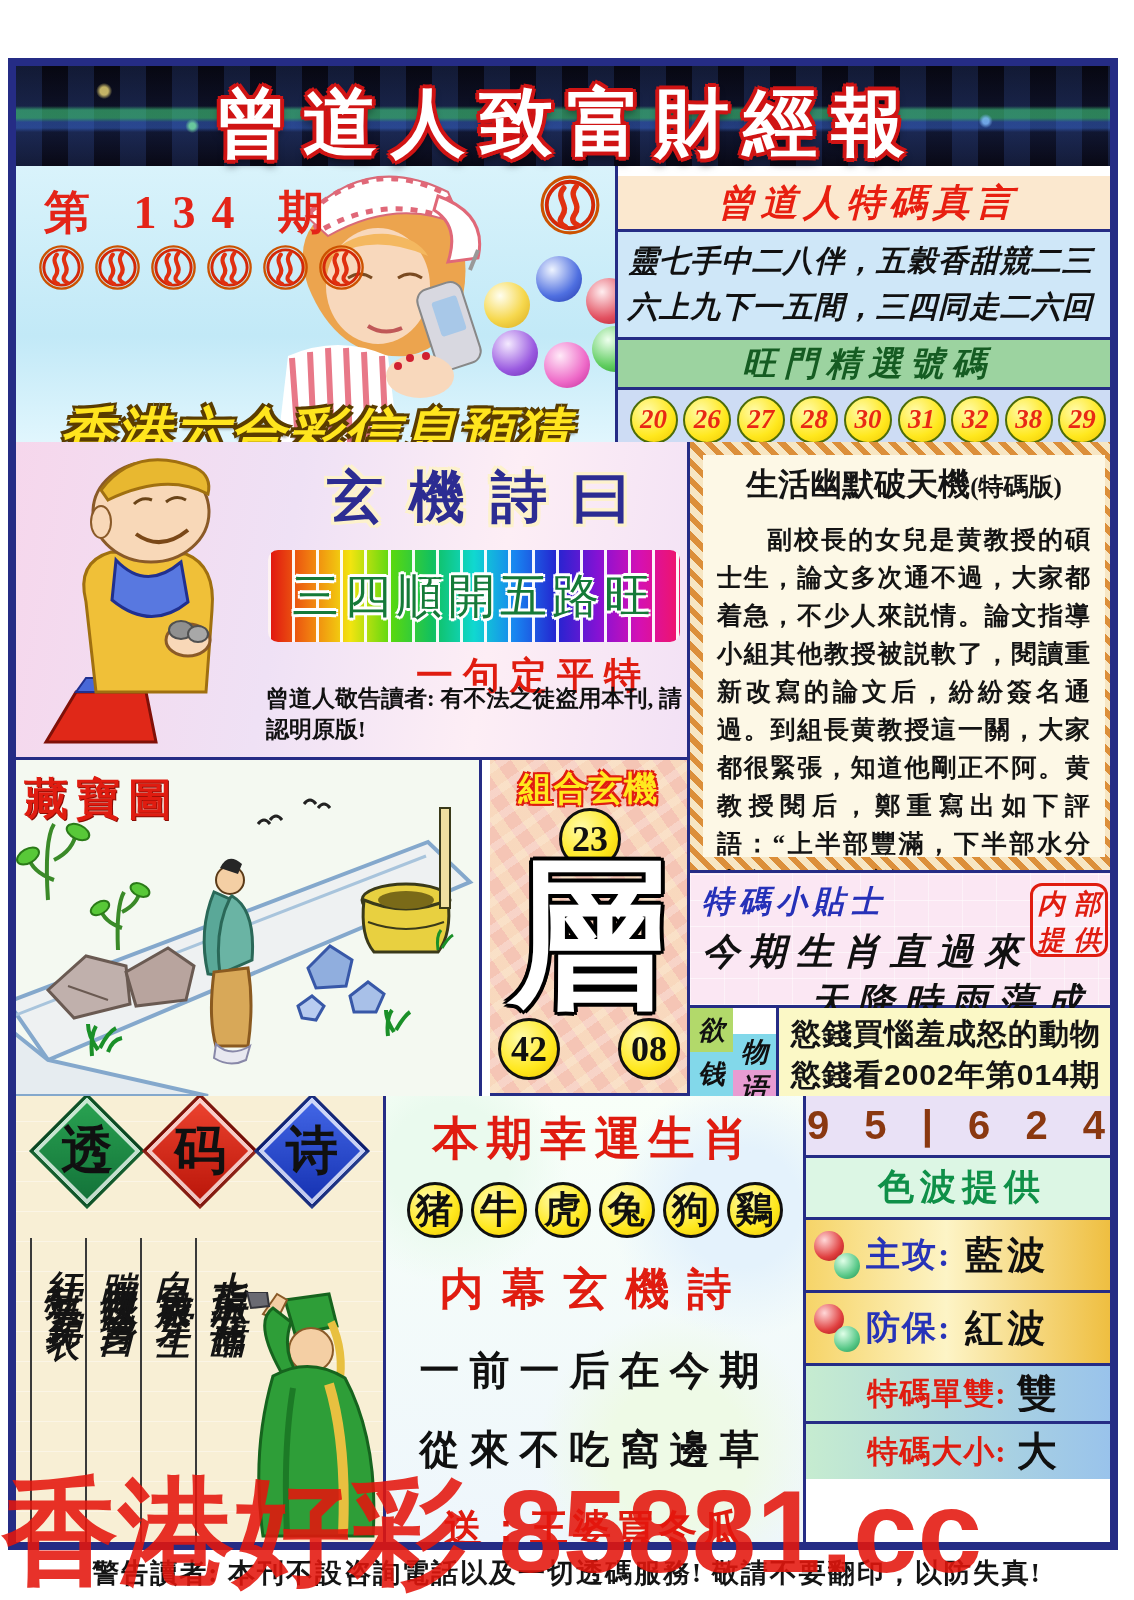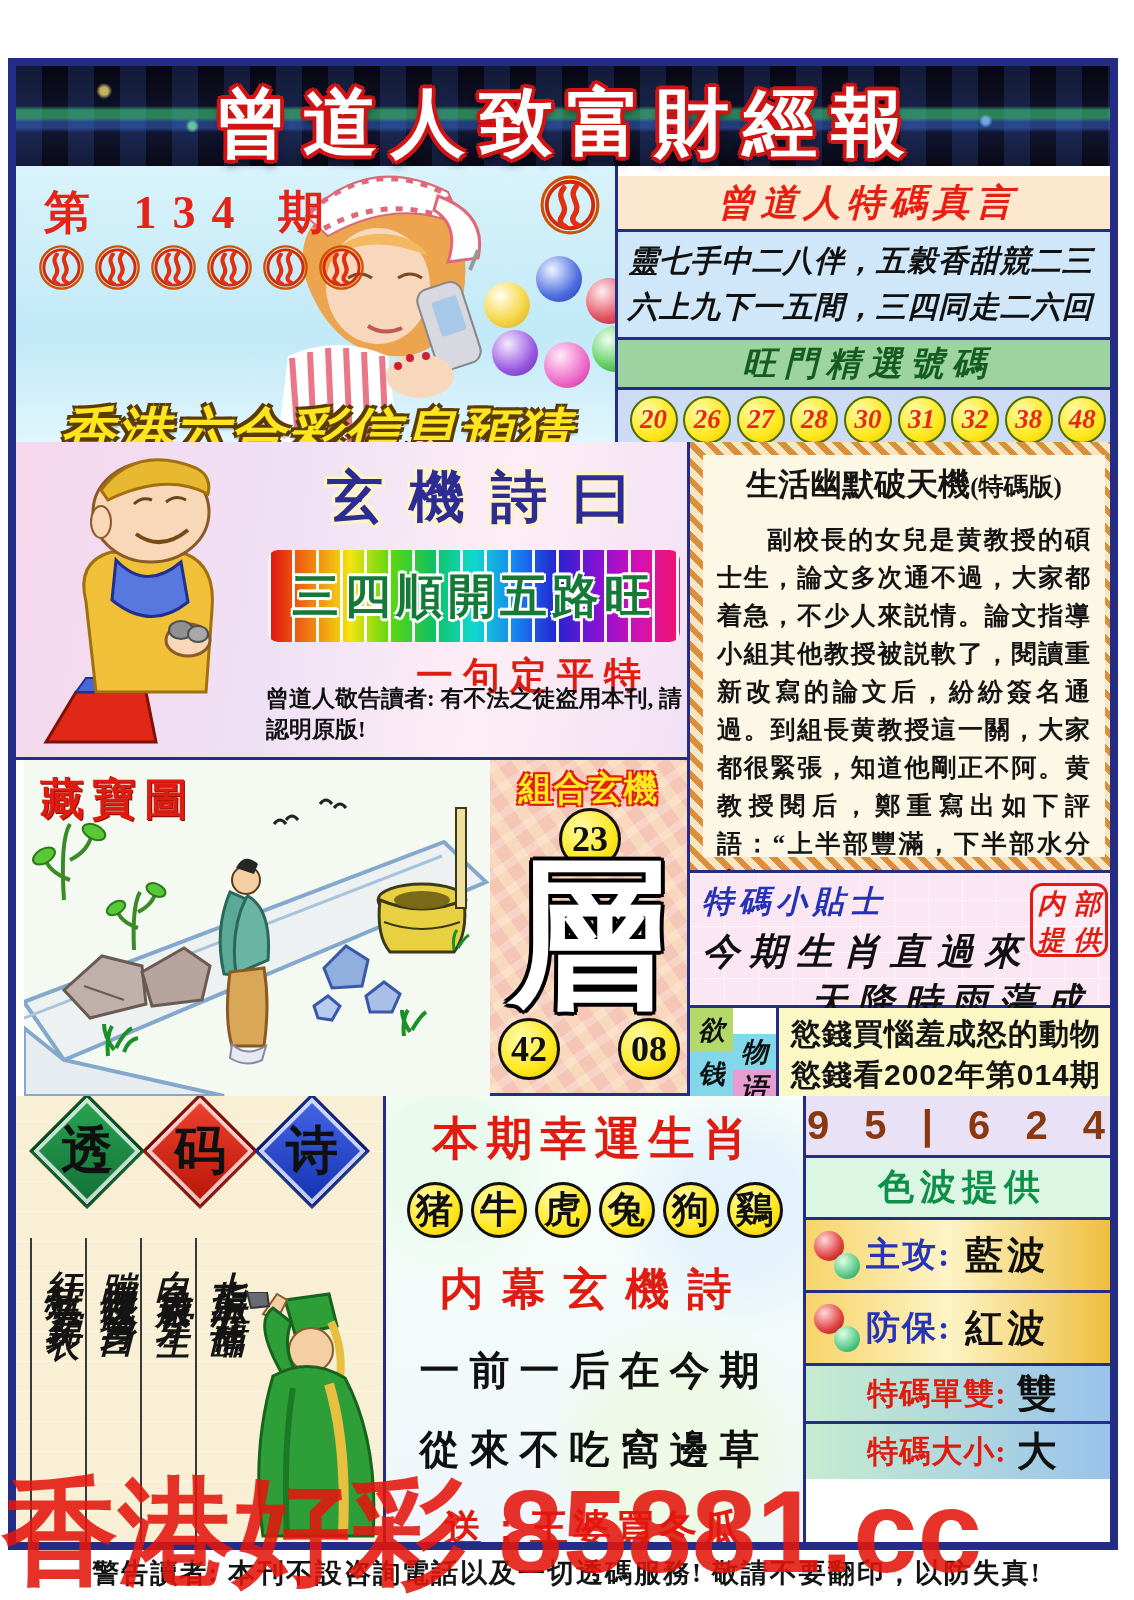--- a/index.html
+++ b/index.html
@@ -72,21 +72,21 @@
     border-right:3px solid #252c85; border-bottom:3px solid #252c85; }
   .mystic-title { position:absolute; left:280px; top:18px; width:390px; text-align:center;
     font-size:56px; font-weight:bold; color:#2c2c92; letter-spacing:26px;
     text-shadow:-3px -3px 0 #fdf2cc, 3px -3px 0 #fdf2cc, -3px 3px 0 #fdf2cc, 3px 3px 0 #fdf2cc,
                 0 -3px 0 #fdf2cc, 0 3px 0 #fdf2cc, -3px 0 0 #fdf2cc, 3px 0 0 #fdf2cc; }
   .rainbow { position:absolute; left:252px; top:108px; width:412px; height:92px; border-radius:10px;
     background:
       repeating-linear-gradient(90deg, rgba(255,255,255,.95) 0 3px, transparent 3px 24px),
       linear-gradient(90deg,#e01010,#f07a10,#f2e410,#58d810,#10c060,#10d8d0,#1884f0,#2424d0,#8412d4,#d410b4,#f01468);
     display:flex; align-items:center; justify-content:center; }
-  .rainbow-text { font-size:47px; font-weight:bold; color:#157a38; letter-spacing:5px;
+  .rainbow-text { font-size:47px; font-weight:normal; color:#157a38; letter-spacing:5px;
     text-shadow:-2px -2px 0 #fff, 2px -2px 0 #fff, -2px 2px 0 #fff, 2px 2px 0 #fff, 0 3px 0 #fff, 0 -3px 0 #fff; }
   .mystic-tag { position:absolute; right:36px; bottom:56px; font-size:37px; font-weight:bold; color:#e01c10; letter-spacing:10px; }
   .mystic-note { position:absolute; left:250px; bottom:12px; width:420px; font-size:23px; font-weight:bold; color:#111; }
 
   
   .humor { position:absolute; left:690px; top:442px; width:428px; height:428px; z-index:4;
     border:13px solid; border-image:repeating-linear-gradient(45deg,#dc8f3a 0 6px,#f7e6c3 6px 13px) 13;
     background:#fdf8e6; padding:6px 14px 4px 14px; }
   .humor-title { text-align:center; font-size:32px; font-weight:bold; color:#151515; margin-top:2px; }
   .humor-title .suffix { font-size:25px; font-weight:bold; }
@@ -112,21 +112,21 @@
   .wuyu-labels { flex:0 0 86px; display:flex; }
   .wl-col { display:flex; flex-direction:column; width:43px; }
   .wl-cell { flex:1; display:flex; align-items:center; justify-content:center; font-size:27px; font-weight:bold; font-style:italic; color:#101010; }
   .wl-a { background:#b2d96a; } .wl-b { background:#82d8ea; } .wl-c { background:#82d8ea; } .wl-d { background:#e79cd2; }
   .wuyu-main { flex:1; background:#fbf8c6; border-left:3px solid #252c85; padding:6px 12px;
     display:flex; flex-direction:column; justify-content:space-evenly;
     font-family:"Liberation Sans","DejaVu Sans",sans-serif; }
   .wuyu-line { font-size:30px; font-weight:bold; color:#141414; letter-spacing:1px; }
 
   
-  .treasure { position:absolute; left:24px; top:760px; width:474px; height:336px; z-index:4;
+  .treasure { position:absolute; left:8px; top:760px; width:474px; height:336px; z-index:4;
     background:#f4f9f1; border-right:3px solid #252c85; overflow:hidden; }
   .treasure-title { position:absolute; left:16px; top:10px; font-size:44px; font-weight:bold; color:#e01c10; letter-spacing:8px; z-index:2;
     text-shadow:1px 1px 0 #8a0c04; }
 
   
   .combo { position:absolute; left:490px; top:760px; width:200px; height:336px; z-index:4;
     background:
       repeating-linear-gradient(55deg, rgba(252,240,200,.45) 0 12px, transparent 12px 26px),
       repeating-linear-gradient(-35deg, rgba(255,255,255,.25) 0 8px, transparent 8px 22px),
       #f5c5b5;
@@ -303,21 +303,21 @@
     <div class="tw-sub">旺門精選號碼</div>
     <div class="tw-nums">
       <div class="num-circle">20</div>
       <div class="num-circle">26</div>
       <div class="num-circle">27</div>
       <div class="num-circle">28</div>
       <div class="num-circle">30</div>
       <div class="num-circle">31</div>
       <div class="num-circle">32</div>
       <div class="num-circle">38</div>
-      <div class="num-circle">48</div>
+      <div class="num-circle">29</div>
     </div>
   </div>
 
   <div class="mystic">
     <svg width="270" height="318" viewBox="0 0 270 318" style="position:absolute;left:0;top:0;">
       <path d="M30 300 L60 250 L130 250 L140 300 Z" fill="#e02818" stroke="#801008" stroke-width="3"></path>
       <path d="M60 250 L130 250 L122 236 L70 236 Z" fill="#4868d8" stroke="#203090" stroke-width="2"></path>
       <path d="M70 160 Q60 120 95 110 L170 112 Q200 124 196 168 L190 250 L80 250 Z" fill="#f0c038" stroke="#a07010" stroke-width="3"></path>
       <path d="M95 112 L170 114 L160 180 L105 180 Z" fill="#f0c038"></path>
       <path d="M100 118 Q130 150 165 120 L172 160 Q135 190 96 158 Z" fill="#5878e0" stroke="#203090" stroke-width="3"></path>

